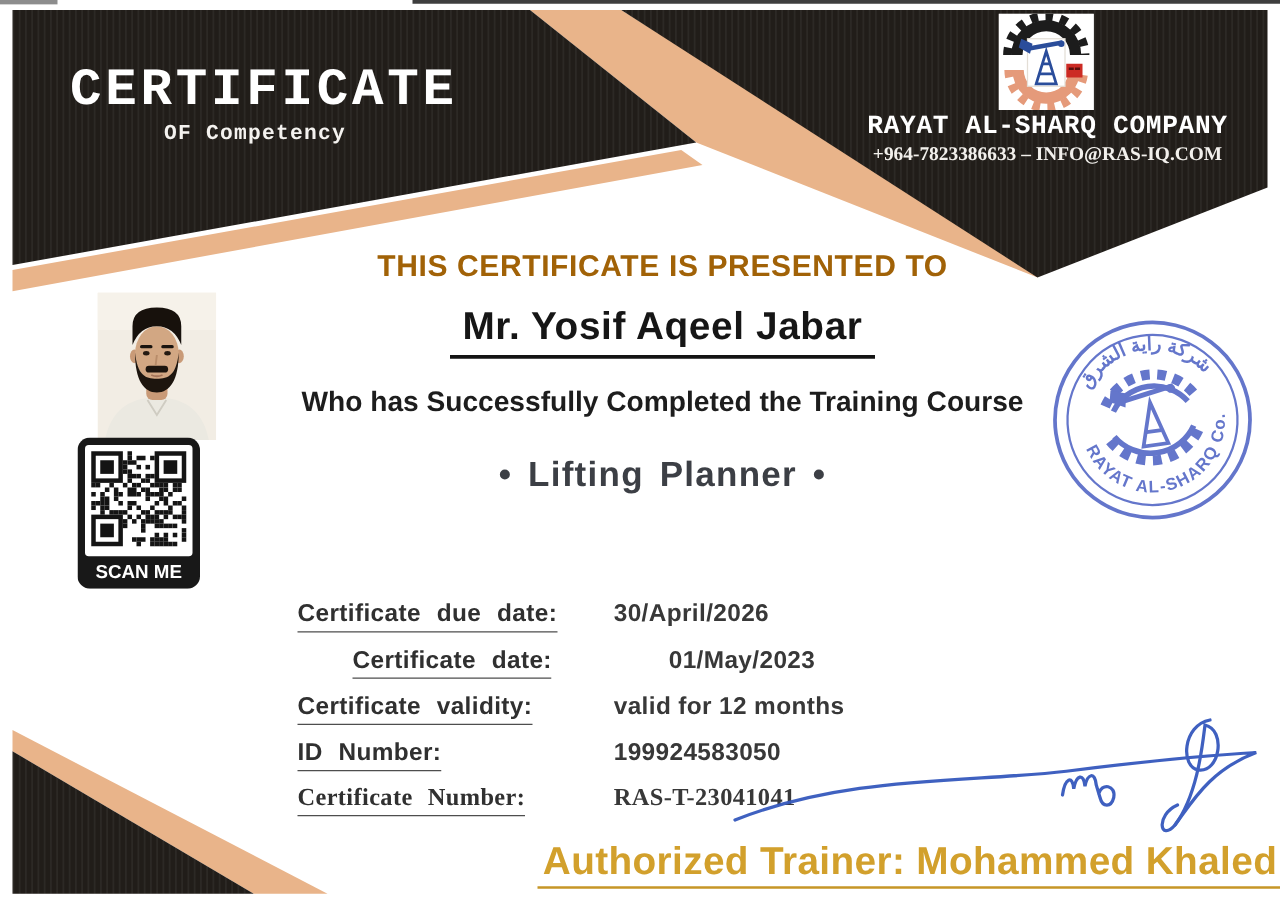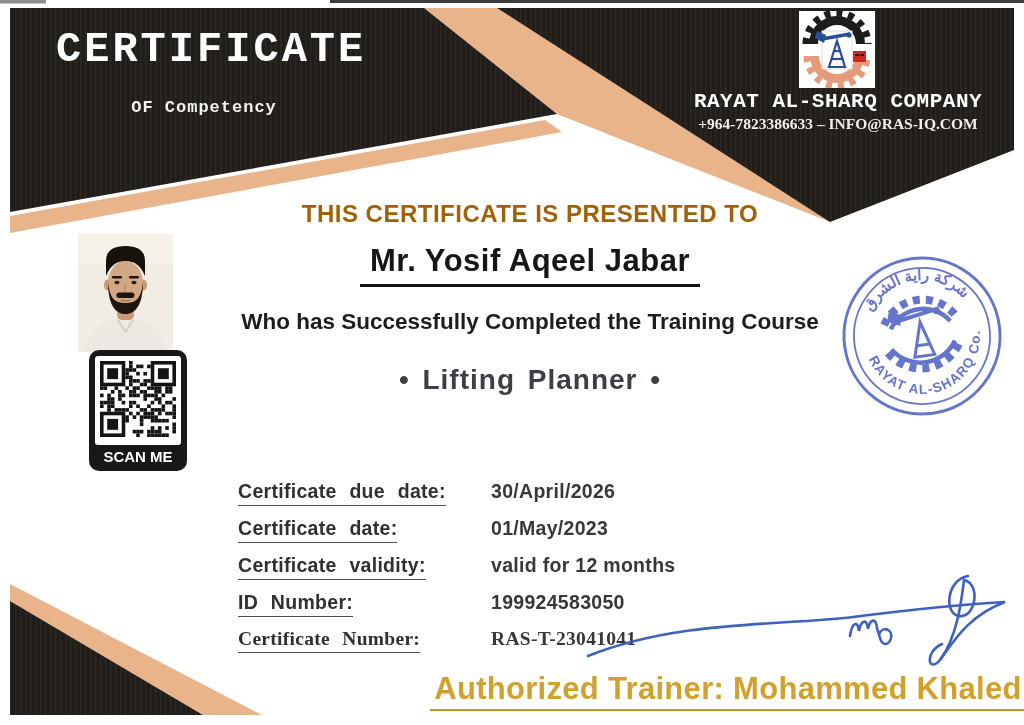--- a/index.html
+++ b/index.html
@@ -3,21 +3,21 @@
 <meta charset="utf-8">
 <style>
   html,body{margin:0;padding:0;background:#e8e8e8;}
   .page{
     position:relative;width:1024px;height:725px;background:#ffffff;
     overflow:hidden;font-family:"Liberation Sans",sans-serif;
   }
   .abs{position:absolute;}
   
   .cert-title{
-    left:56px;top:26px;width:296px;text-align:center;
+    left:56px;top:48px;width:296px;text-align:center;
     font-family:"Liberation Mono",monospace;font-weight:bold;
     font-size:42px;letter-spacing:3px;color:#ffffff;white-space:nowrap;
   }
   .cert-sub{
     left:56px;top:98px;width:296px;text-align:center;
     font-family:"Liberation Mono",monospace;font-weight:bold;
     font-size:17px;letter-spacing:1px;color:#f4f2ef;white-space:nowrap;
   }
   .company-name{
     left:650px;top:90px;width:376px;text-align:center;
@@ -44,21 +44,21 @@
     left:130px;top:309px;width:800px;text-align:center;
     font-size:22.5px;font-weight:bold;color:#1d1d1d;white-space:nowrap;
   }
   .course{
     left:160px;top:364px;width:740px;text-align:center;
     font-size:28px;font-weight:bold;color:#3c3f45;letter-spacing:1px;
     word-spacing:4px;white-space:nowrap;
   }
   
   .photo{left:78px;top:234px;width:95px;height:118px;}
-  .qr{left:89px;top:350px;width:78px;height:121px;}
+  .qr{left:62px;top:350px;width:78px;height:121px;}
   
   .stamp{left:836px;top:250px;width:172px;height:172px;}
   .signature{left:568px;top:556px;width:452px;height:130px;}
   
   .drow{position:absolute;left:3px;width:952px;height:30px;font-weight:bold;font-size:19.5px;color:#303030;}
   .dlabel{position:absolute;left:235px;white-space:nowrap;word-spacing:7px;letter-spacing:0.3px;
     border-bottom:1.5px solid #4e4e4e;padding-bottom:2px;}
   .dvalue{position:absolute;left:488px;white-space:nowrap;letter-spacing:0.3px;color:#383838;}
   
   .trainer{left:398px;top:671px;width:660px;text-align:center;white-space:nowrap;}
@@ -363,21 +363,21 @@
         <circle cx="104" cy="63" r="3.5" fill="#4f63c4"></circle>
       </g>
     </svg>
   </div>
 
   <div>
     <div class="drow" style="top:480px;">
       <span class="dlabel">Certificate due date:</span>
       <span class="dvalue">30/April/2026</span>
     </div>
-    <div class="drow" style="top:517px;">
+    <div class="drow" style="top:517px;margin-left:44px;">
       <span class="dlabel">Certificate date:</span>
       <span class="dvalue">01/May/2023</span>
     </div>
     <div class="drow" style="top:554px;">
       <span class="dlabel">Certificate validity:</span>
       <span class="dvalue">valid for 12 months</span>
     </div>
     <div class="drow" style="top:591px;">
       <span class="dlabel">ID Number:</span>
       <span class="dvalue">199924583050</span>

